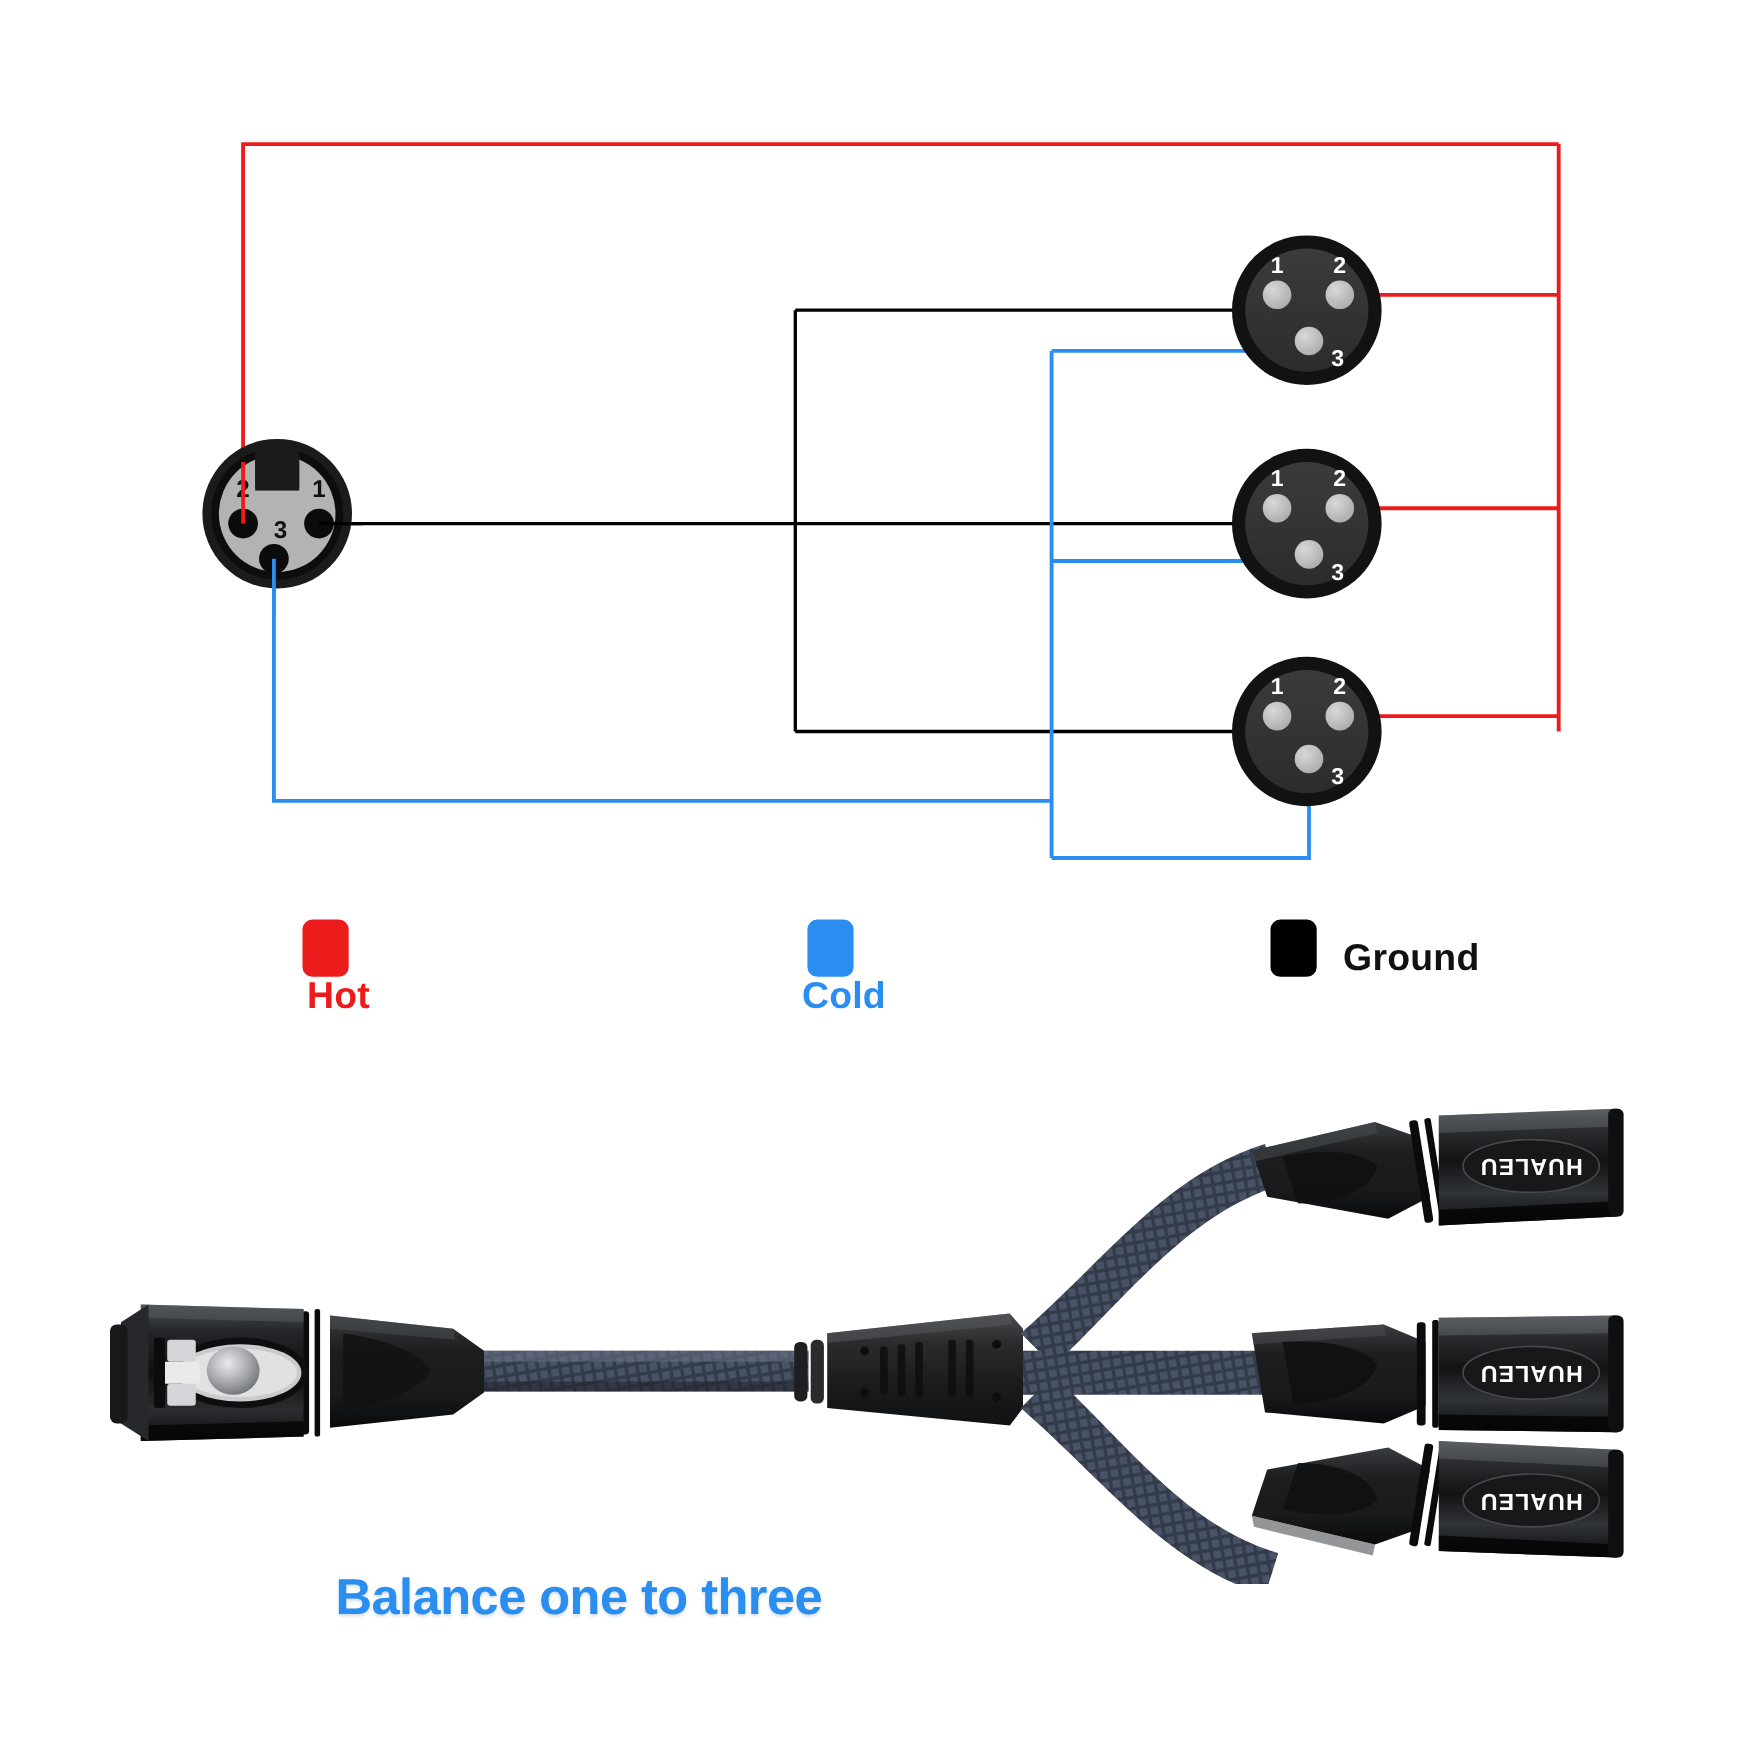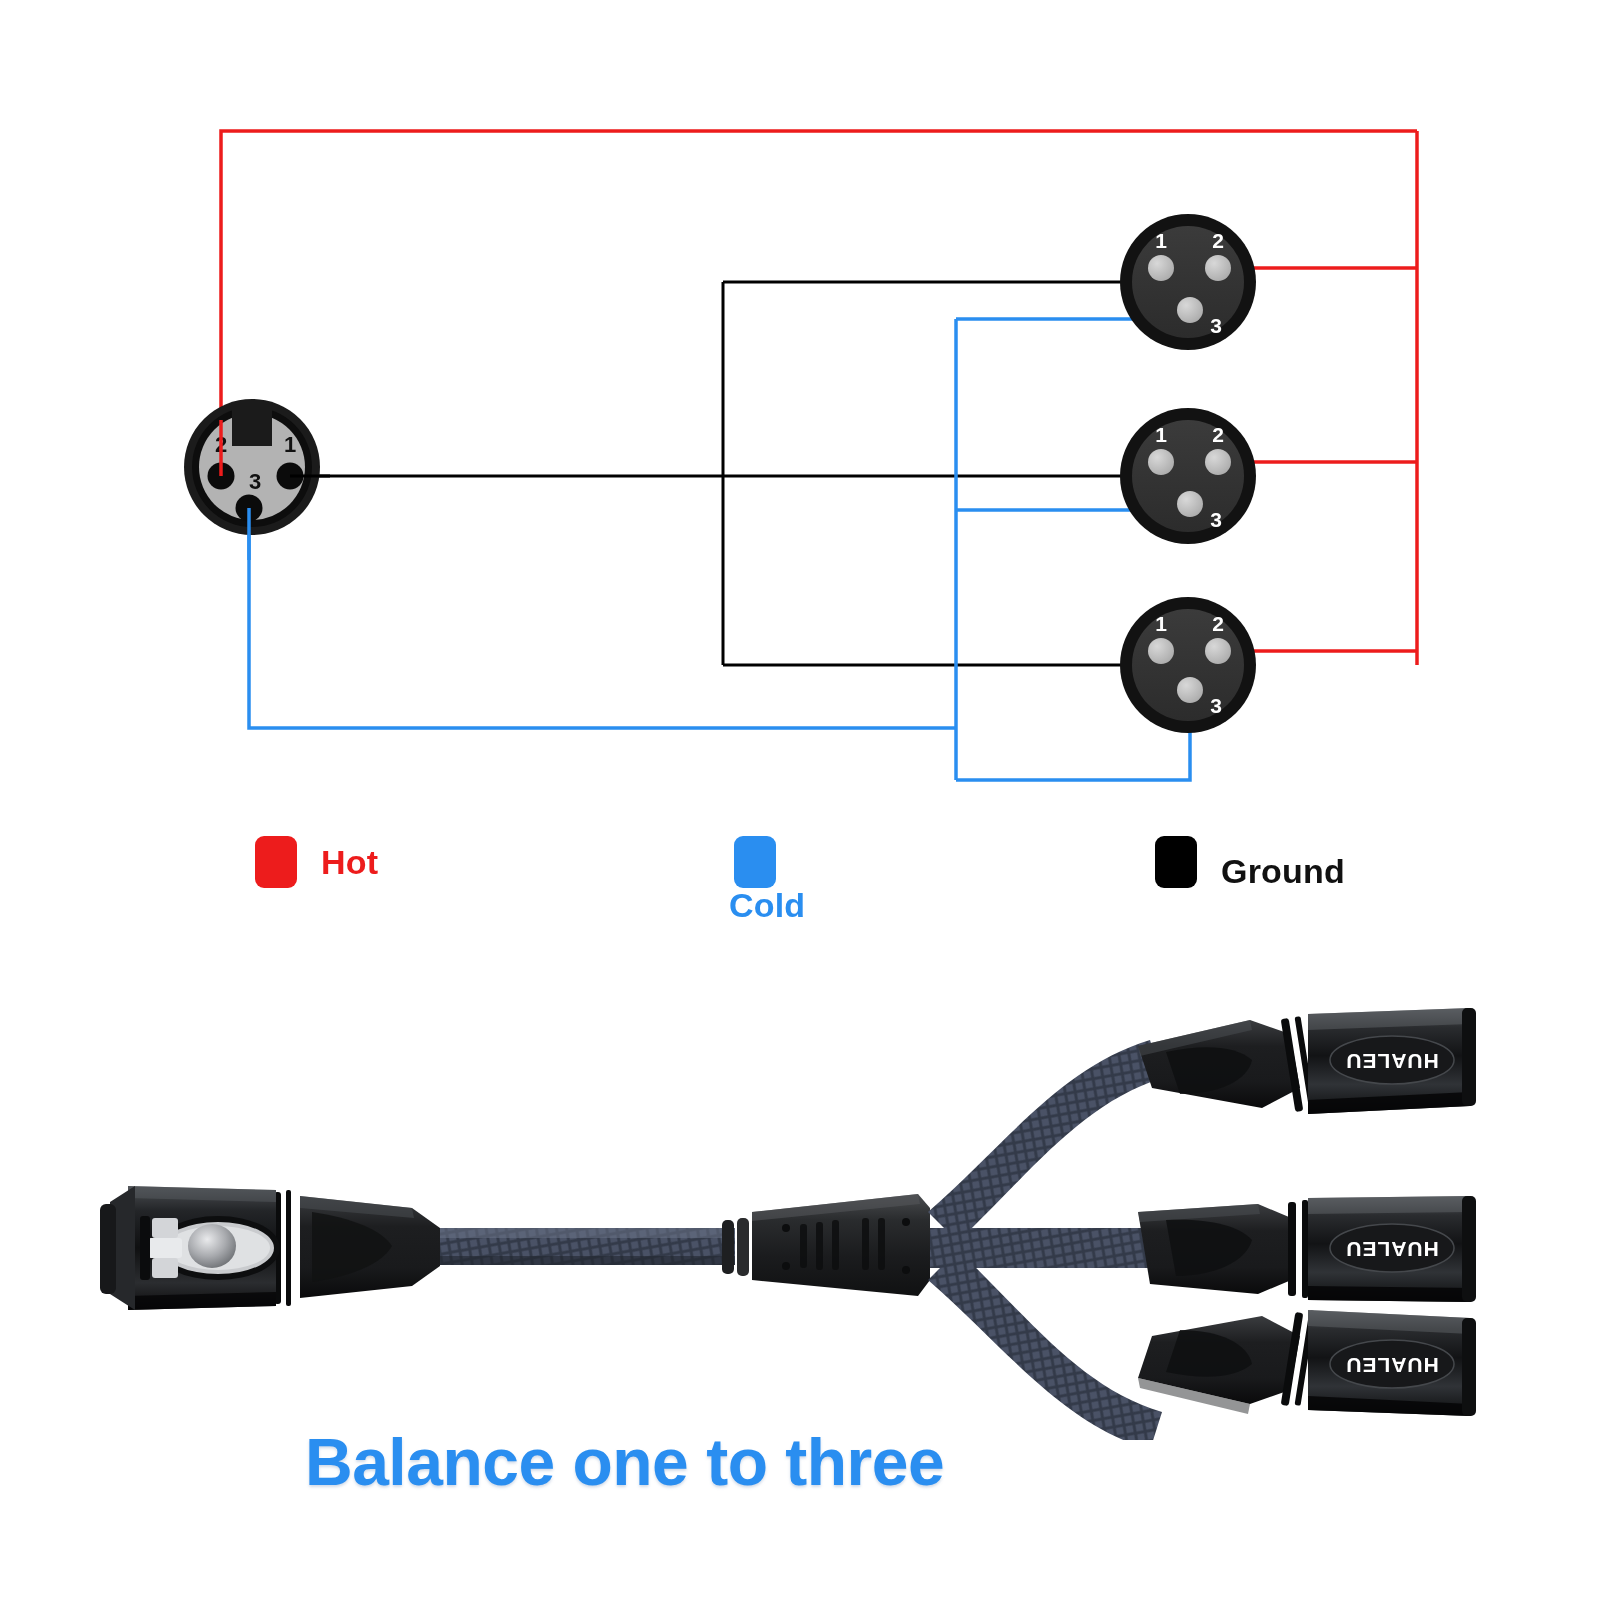--- a/index.html
+++ b/index.html
@@ -12,28 +12,28 @@
   svg.layer{position:absolute;left:0;top:0;width:1600px;height:1600px;}
 
   
   .legend{position:absolute;left:0;top:836px;width:1600px;height:100px;}
   .legend-item{position:absolute;display:flex;align-items:center;}
   .swatch{width:42px;height:52px;border-radius:9px;display:block;}
   .legend-label{
     margin-left:24px;font-size:34px;font-weight:bold;line-height:1;
     letter-spacing:.2px;white-space:nowrap;
   }
-  #lg-hot{left:255px;top:0;}
+  #lg-hot{left:255px;top:0;flex-direction:column;}
   #lg-cold{left:705px;top:0;flex-direction:column;}
   #lg-gnd{left:1155px;top:0;align-items:flex-end;}
 
   
   .caption{
     position:absolute;left:305px;top:1424px;
-    font-size:66px;font-weight:bold;color:#2a8ef0;
+    font-size:46px;font-weight:bold;color:#2a8ef0;
     letter-spacing:-.5px;white-space:nowrap;
     text-shadow:0 2px 3px rgba(120,150,190,.35);
   }
 
   
   .photo{position:absolute;left:0;top:980px;width:1600px;height:460px;}
   .photo svg{position:absolute;left:0;top:0;width:1600px;height:460px;}
   .brand{
     font-family:"Liberation Sans", sans-serif;
     font-size:21px;font-weight:bold;fill:#ffffff;letter-spacing:1px;

